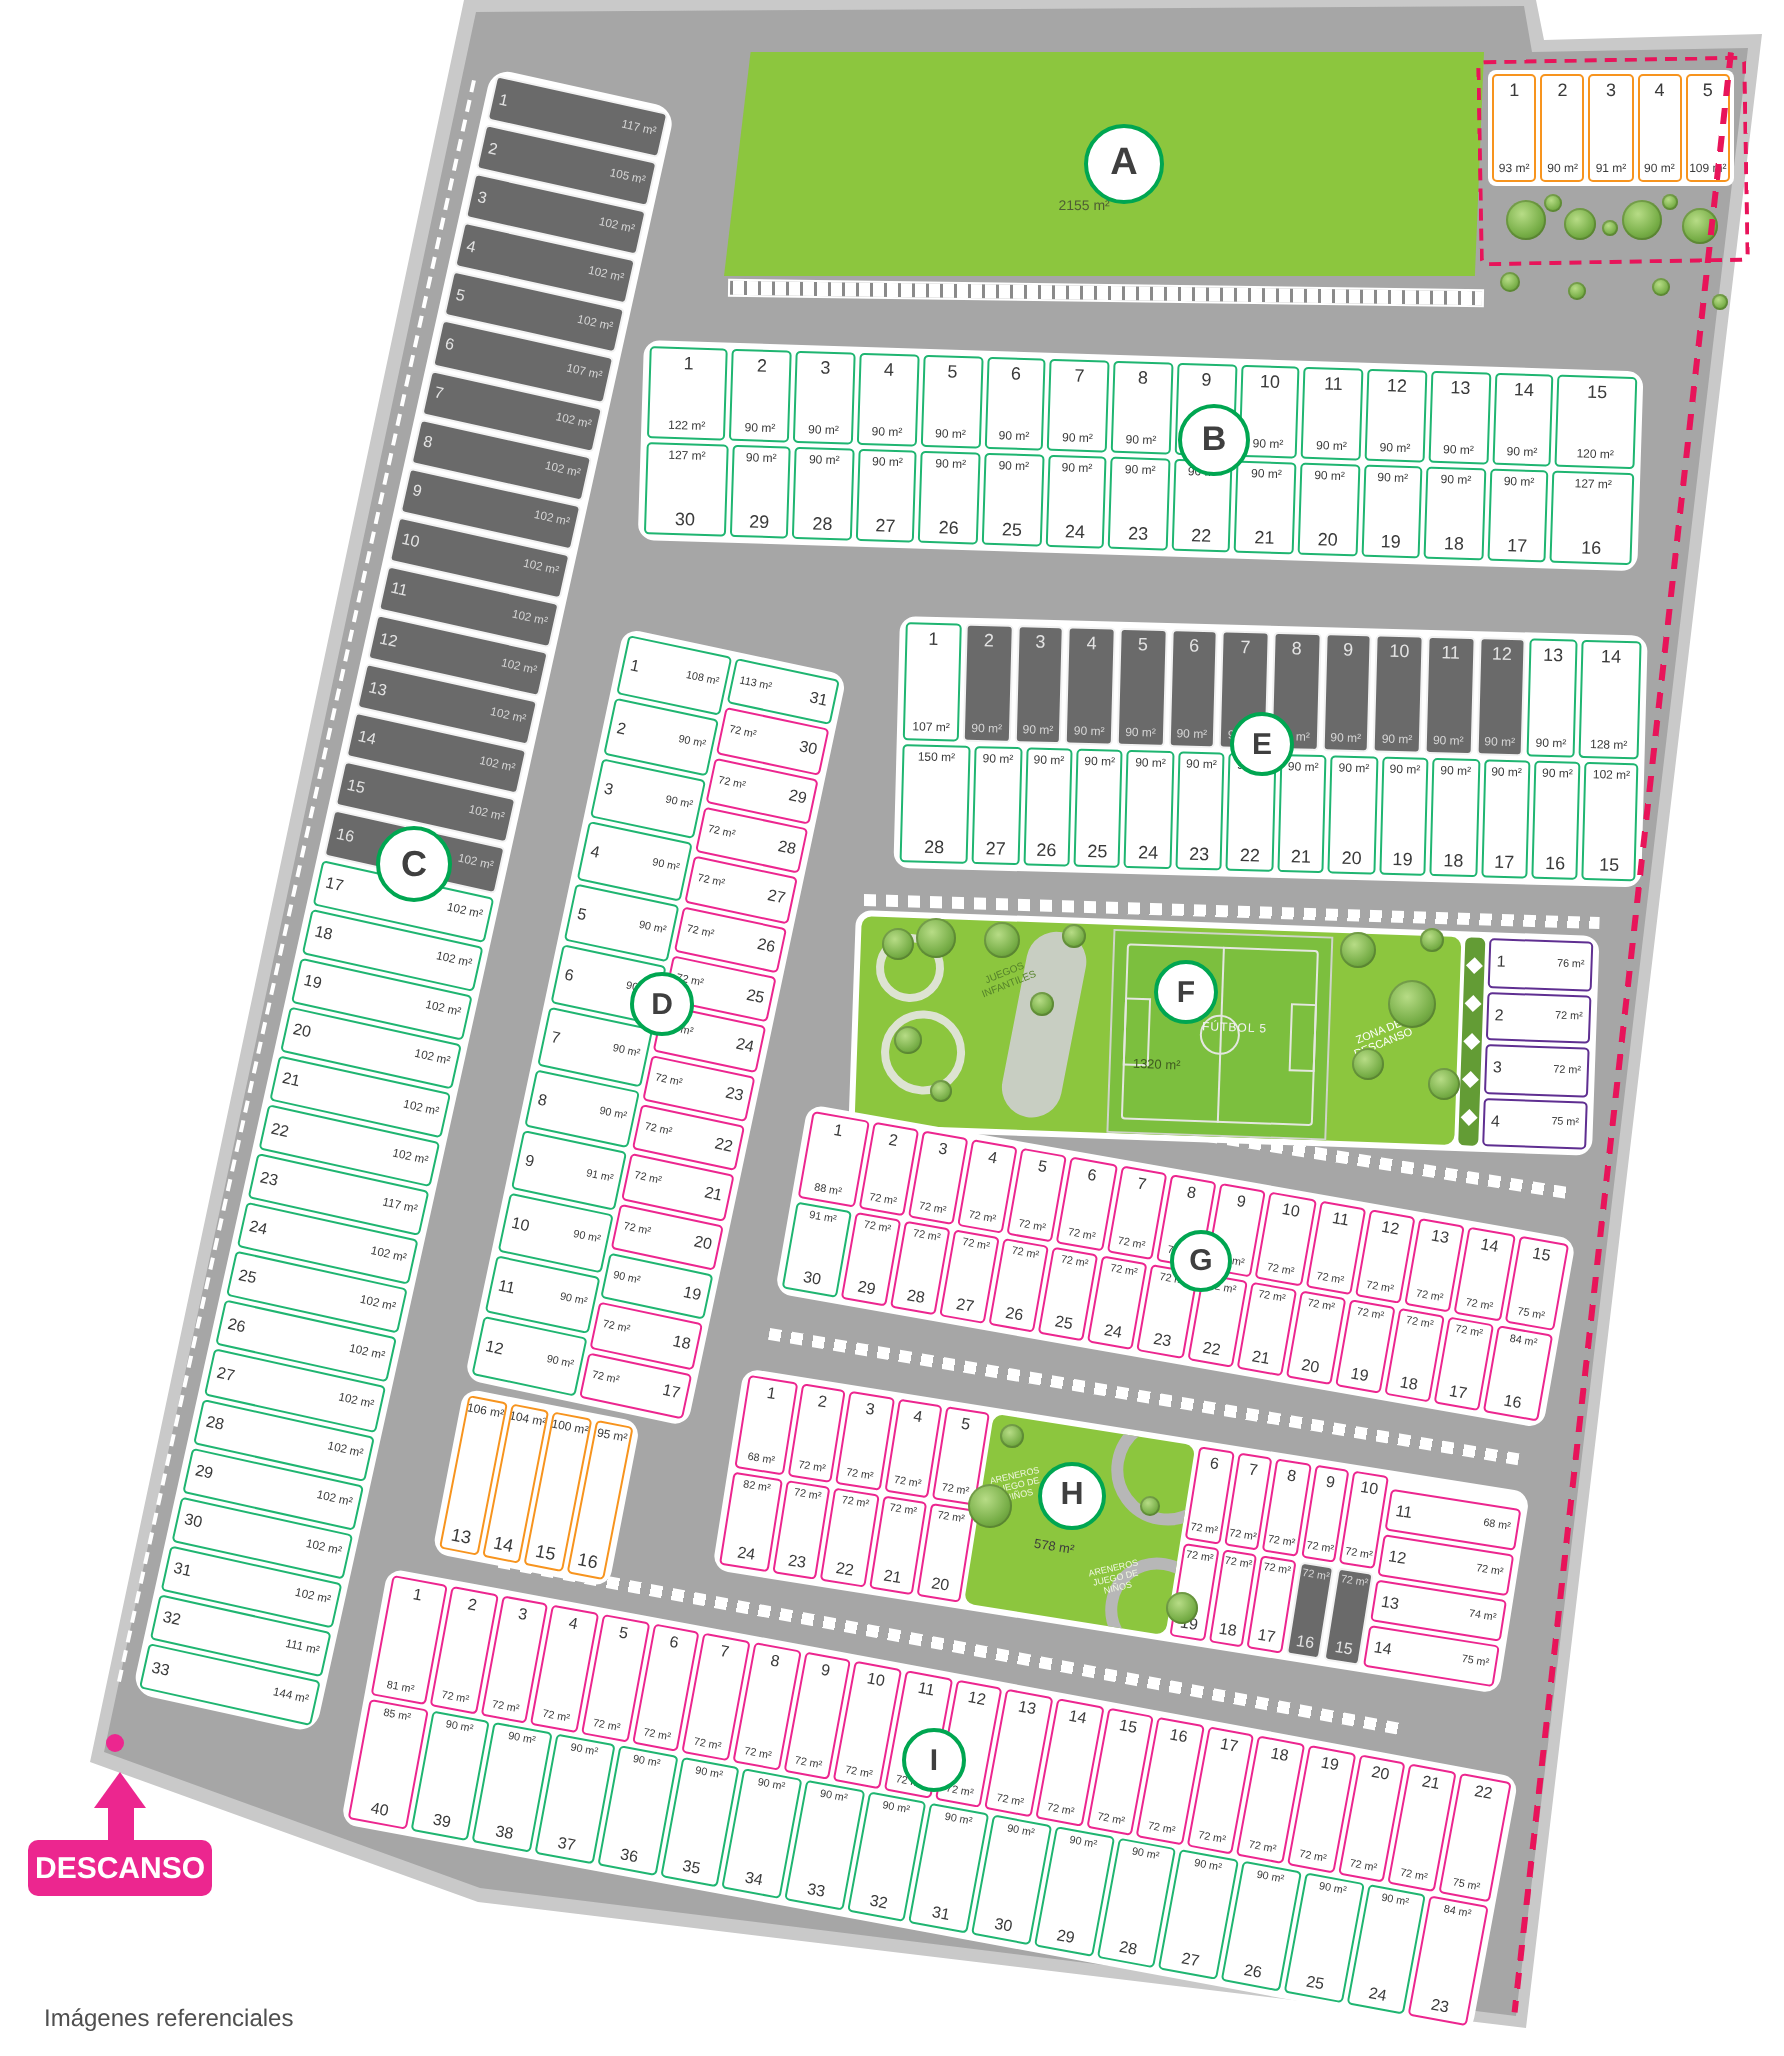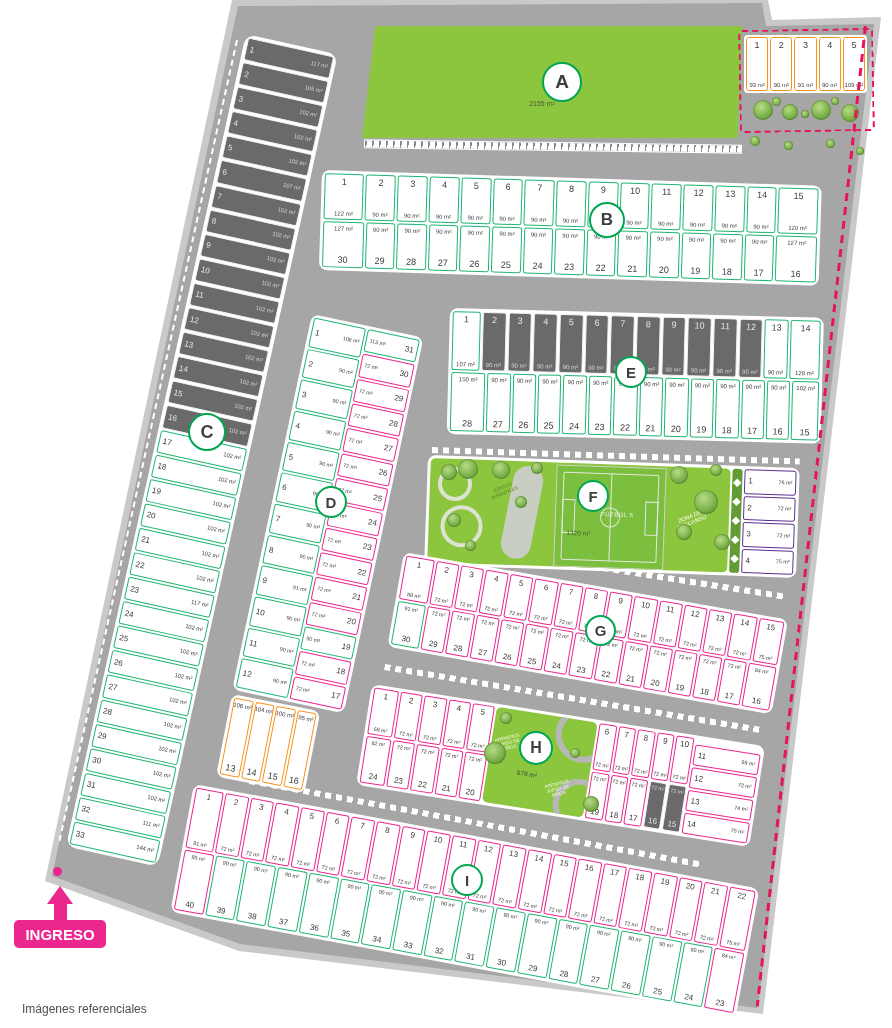--- a/index.html
+++ b/index.html
@@ -1087,21 +1087,21 @@
   <div class="letter" style="left:577px;top:480px;width:28px;height:28px;font-size:15px">F</div>
   <div class="letter" style="left:585px;top:615px;width:27px;height:27px;font-size:15px">G</div>
   <div class="letter" style="left:519px;top:731px;width:30px;height:30px;font-size:16px">H</div>
   <div class="letter" style="left:451px;top:864px;width:28px;height:28px;font-size:15px">I</div>
 
   <div class="rline"></div>
 
   <div class="in-dot"></div>
   <div class="in-head"></div>
   <div class="in-stem"></div>
-  <div class="in-box">INGRESO</div>
+  <div class="in-box">DESCANSO</div>
 
   <div class="footer">Imágenes referenciales</div>
 <div class="tree" style="left: 753px; top: 100px; width: 20px; height: 20px;"></div>
     <div class="tree" style="left: 782px; top: 104px; width: 16px; height: 16px;"></div>
     <div class="tree" style="left: 811px; top: 100px; width: 20px; height: 20px;"></div>
     <div class="tree" style="left: 841px; top: 104px; width: 18px; height: 18px;"></div>
     <div class="tree" style="left: 772px; top: 97px; width: 9px; height: 9px;"></div>
     <div class="tree" style="left: 801px; top: 110px; width: 8px; height: 8px;"></div>
     <div class="tree" style="left: 831px; top: 97px; width: 8px; height: 8px;"></div>
     <div class="tree" style="left: 750px; top: 136px; width: 10px; height: 10px;"></div>

